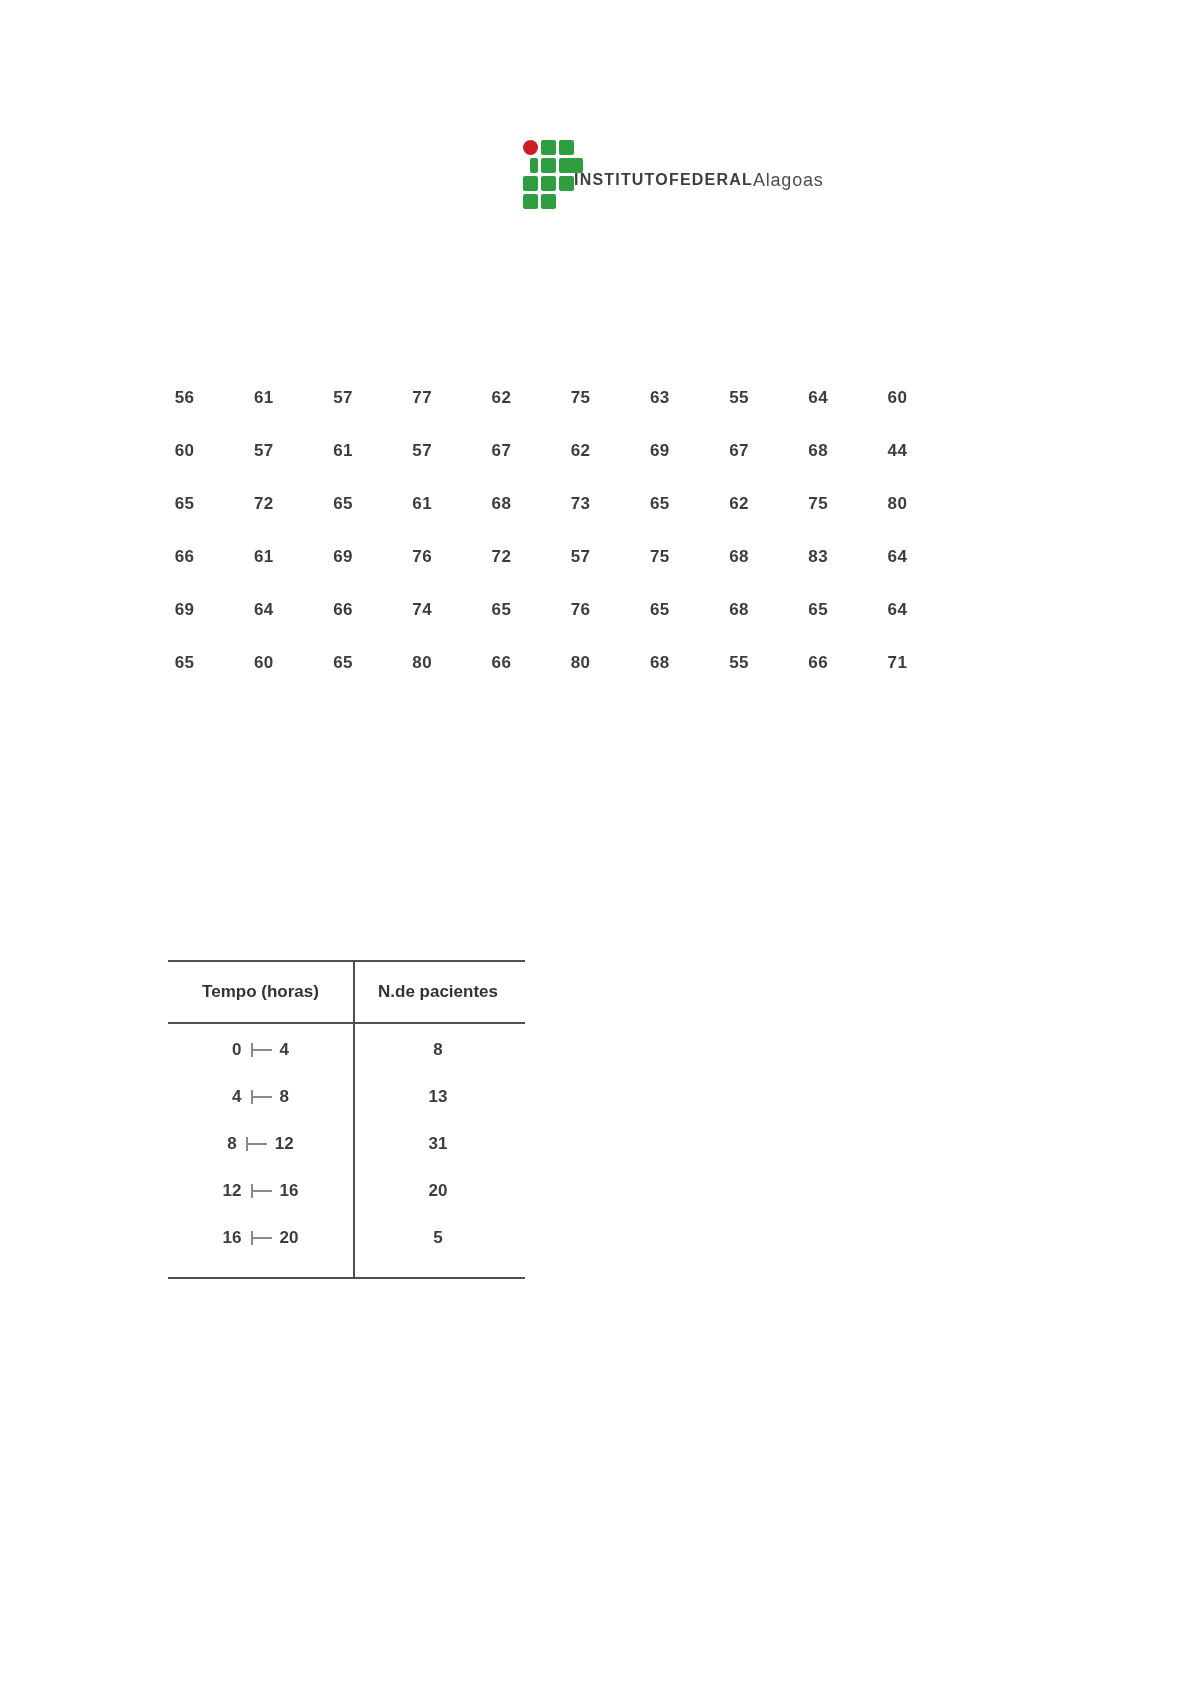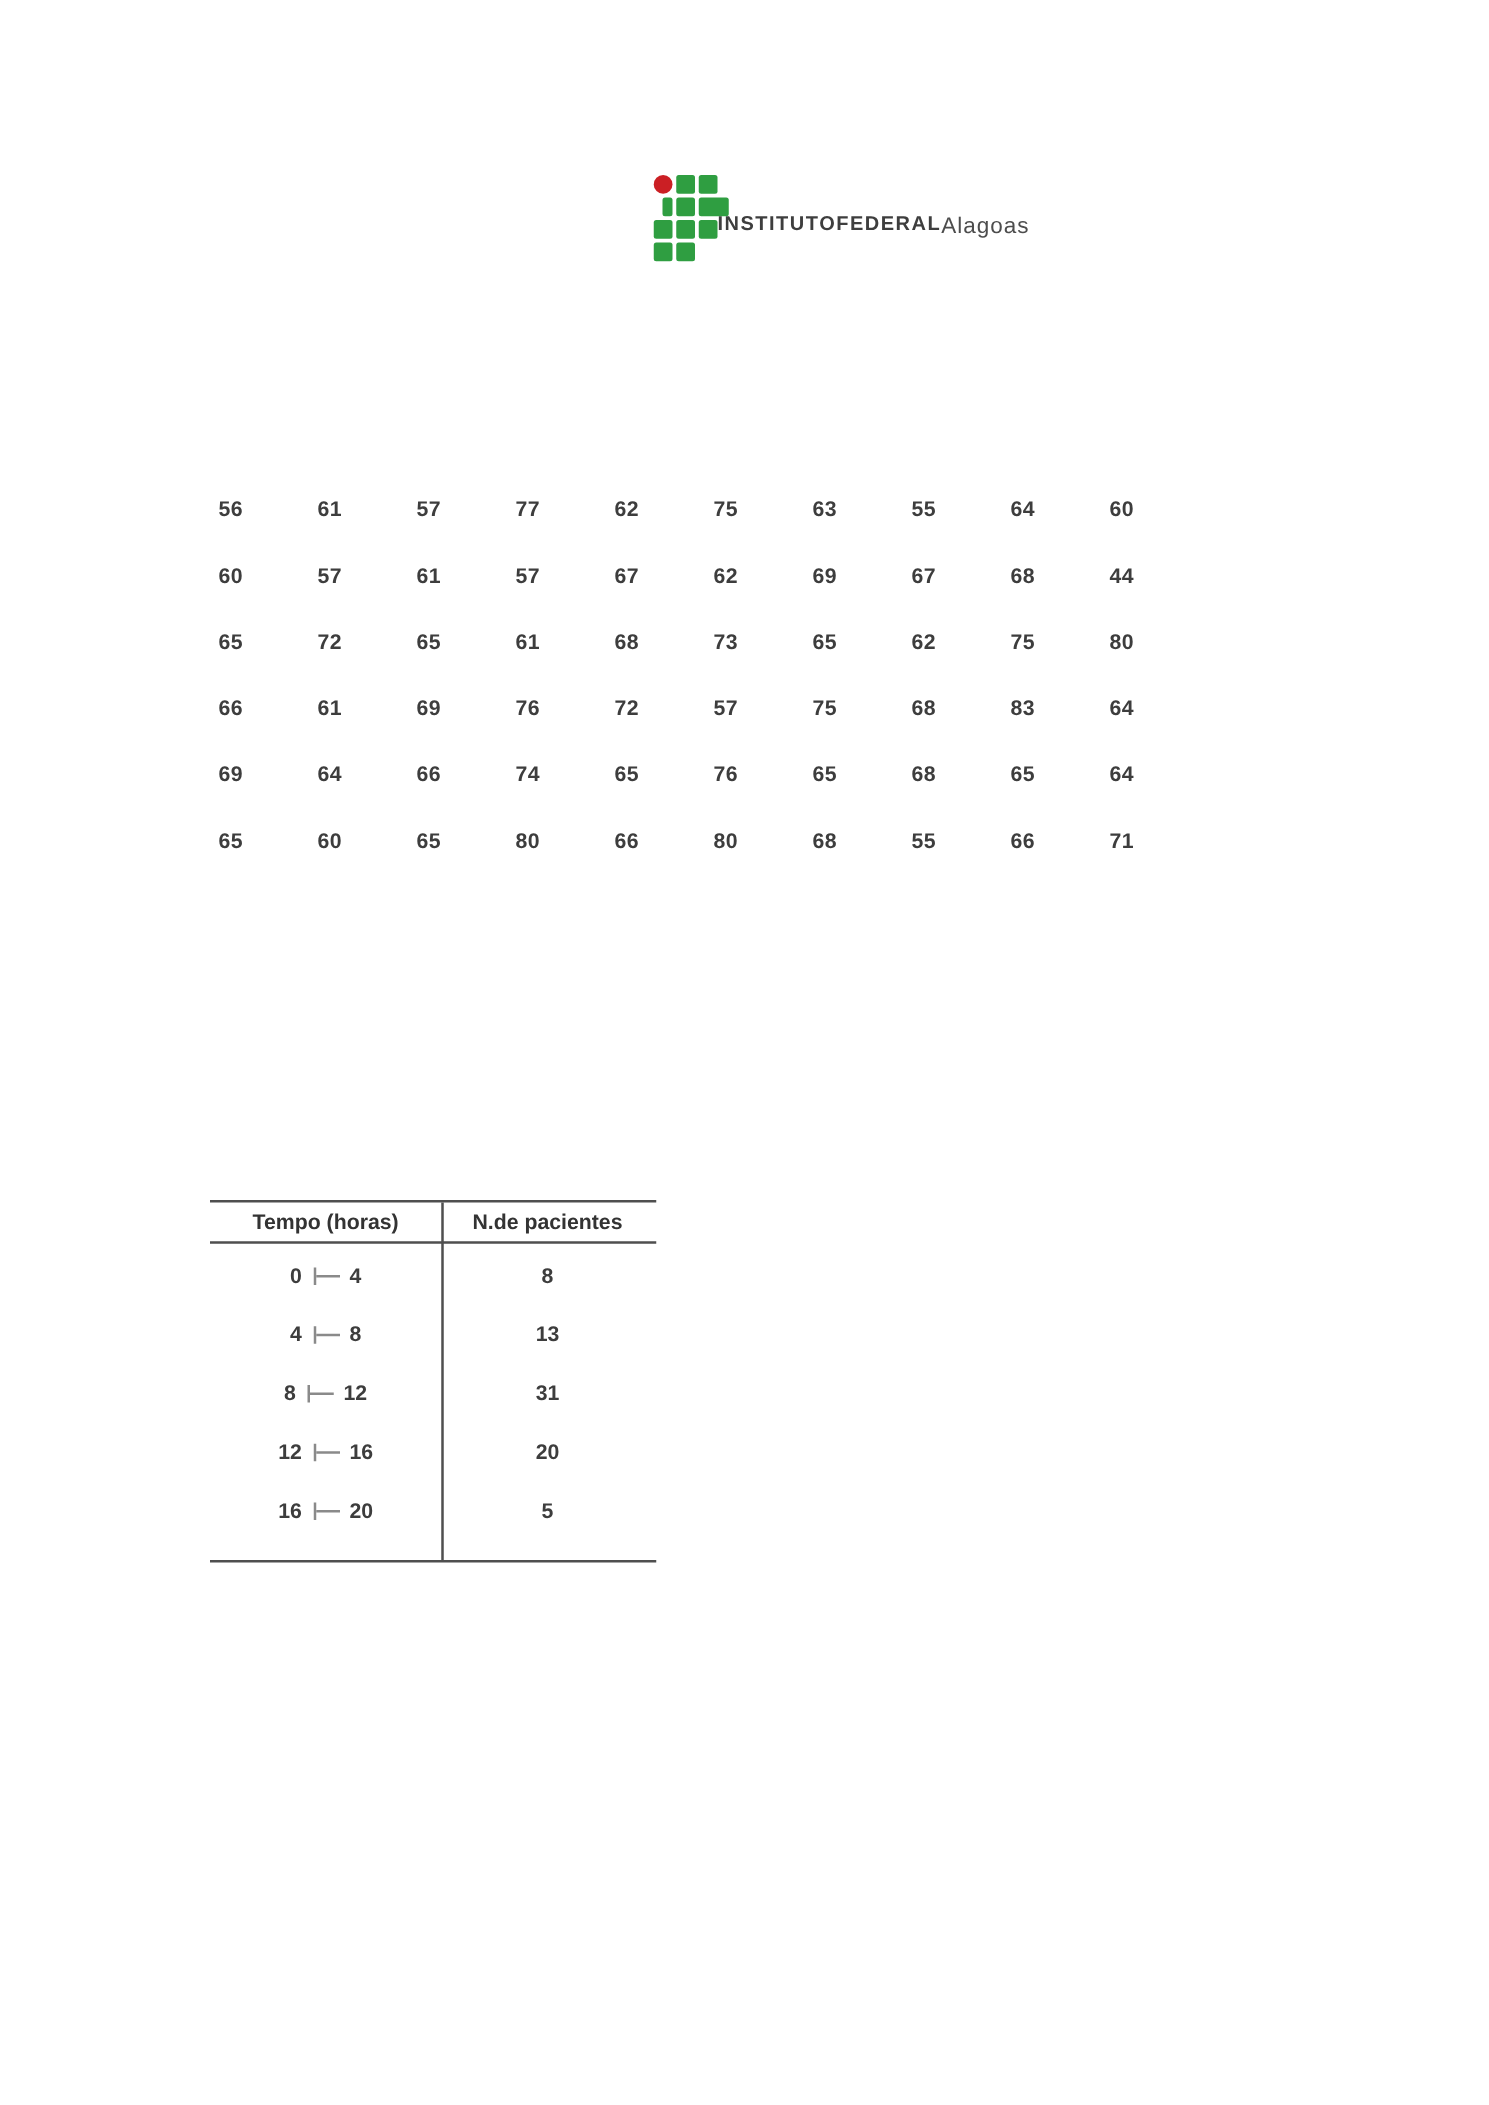--- a/index.html
+++ b/index.html
@@ -35,21 +35,21 @@
     font-size: 16px; letter-spacing: 1.2px; line-height: 1.08;
   }
   .logo-line3 {
     font-weight: 400; color: #4d4d4d;
     font-size: 18px; letter-spacing: 0.8px; margin-top: 2px;
   }
 
   
   .num-grid {
     position: absolute;
-    left: 145px; top: 381px; width: 792px; height: 318px;
+    left: 145px; top: 371px; width: 792px; height: 318px;
     display: grid;
     grid-template-columns: repeat(10, 1fr);
     grid-template-rows: repeat(6, 1fr);
     text-align: right;
   }
   .num-cell {
     display: flex; align-items: center; justify-content: center;
     font-size: 17px; font-weight: 700; color: #3d3d3d;
     letter-spacing: 0.4px;
   }
@@ -62,21 +62,21 @@
     border-bottom: 2px solid #4f4f4f;
     color: #333333;
     font-size: 17px;
   }
   .freq-table .vdivider {
     position: absolute; left: 185px; top: 0; bottom: 0;
     width: 2px; background: #4f4f4f;
   }
   .ft-header {
     display: grid; grid-template-columns: 185px 170px;
-    height: 33px;
+    height: 62px;
     border-bottom: 2px solid #4f4f4f;
     font-weight: 700;
   }
   .ft-hcell { display: flex; align-items: center; justify-content: center; }
   .ft-body { padding: 2px 0 16px 0; }
   .ft-row {
     display: grid; grid-template-columns: 185px 170px;
     height: 47px; align-items: center;
   }
   .ft-cell { text-align: center; font-weight: 700; color: #3d3d3d; }

